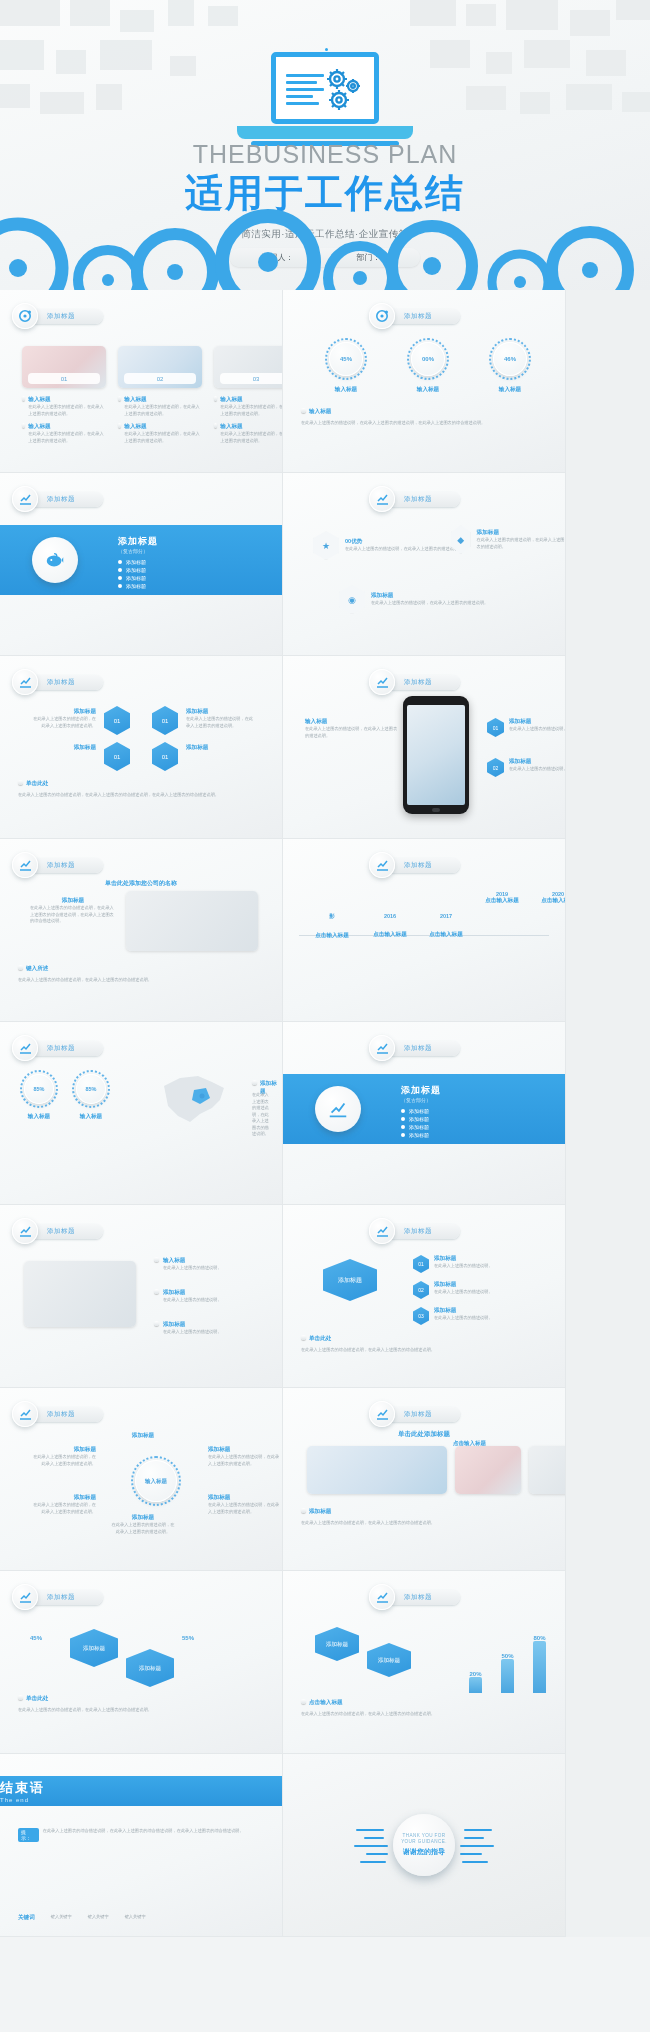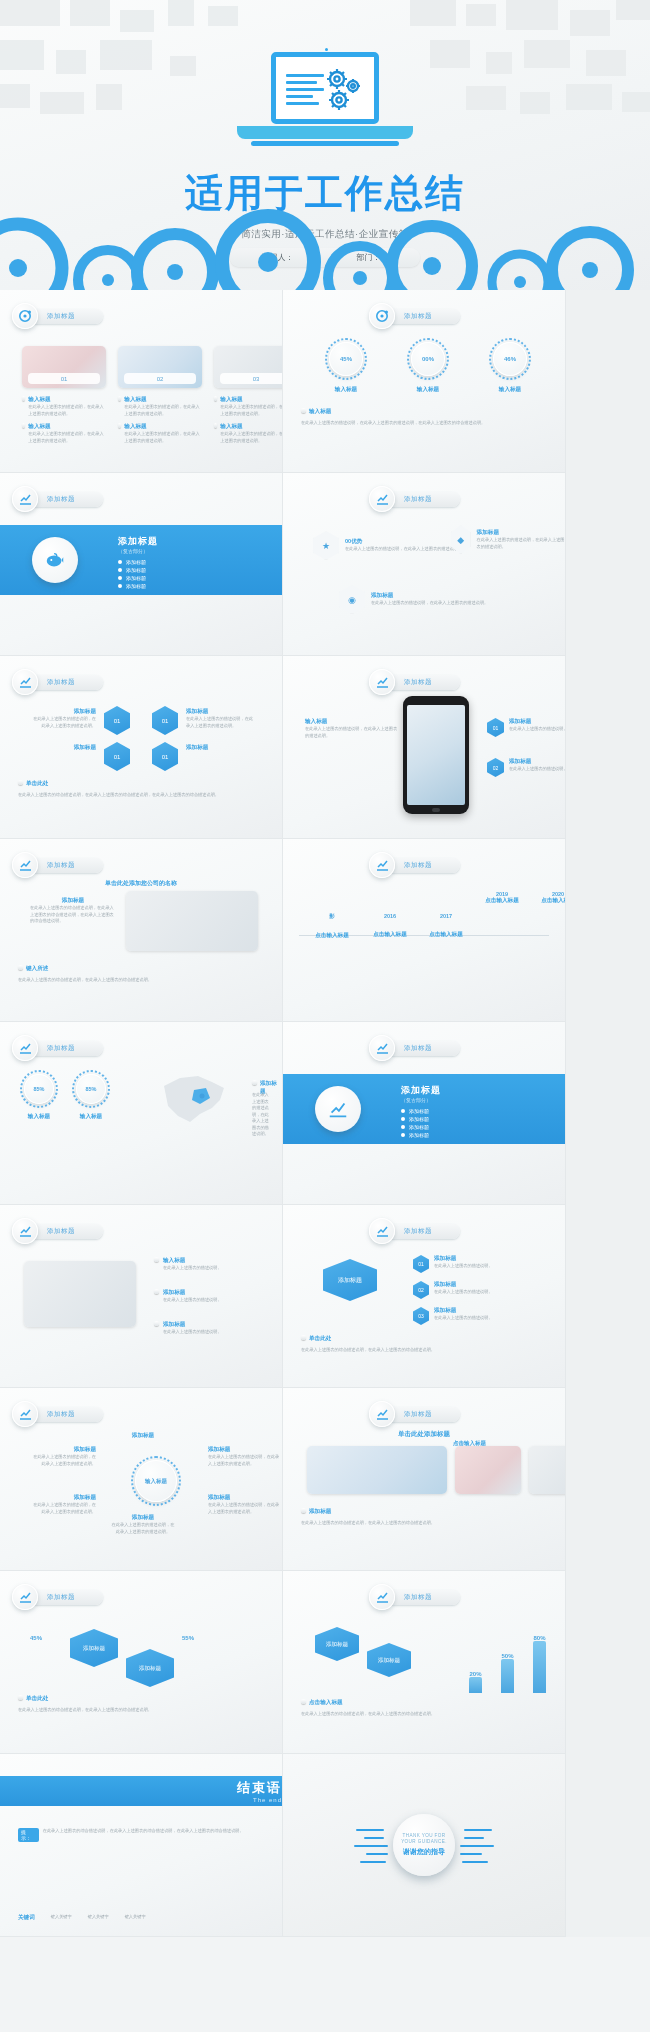--- a/index.html
+++ b/index.html
@@ -222,20 +222,21 @@
             <path d="M13 2v4M13 18v4M3 12h4M19 12h4M6 5l3 3M20 19l-3-3M6 19l3-3M20 5l-3 3"></path>
             <path d="M15 23v4M15 39v4M5 33h4M21 33h4M8 26l3 3M22 40l-3-3M8 40l3-3M22 26l-3 3"></path>
             <path d="M29 12v3M29 23v3M22 19h3M33 19h3"></path>
           </g>
         </svg>
       </div>
       <div class="lt-base"></div>
       <div class="lt-foot"></div>
     </div>
 
+    <div class="cover-en">THEBUSINESS PLAN</div>
     <div class="cover-cn">适用于工作总结</div>
     <div class="cover-sub">简洁实用·适用于工作总结·企业宣传等</div>
     <div class="cover-meta">
       <span>汇报人：</span>
       <span>部门：销</span>
     </div>
 
     <div class="cov-gears">
       <svg width="650" height="96" viewBox="0 0 650 96">
         <g fill="#3ba7e8">
@@ -887,21 +888,21 @@
         </div>
       </div>
       <div style="position:absolute;left:18px;top:128px;display:flex;gap:3px;">
           <span class="dot-pin"></span>
           <div class="ttl-s">点击输入标题</div>
         </div>
       <div class="body-s" style="position:absolute;left:18px;right:14px;top:140px">在此录入上述图表的综合描述说明，在此录入上述图表的综合描述说明。</div>
     </div>
 
     <div class="slide">
-      <div style="position:absolute;left:0;right:0;top:22px;height:30px;background:linear-gradient(180deg,#3ba7e8,#2c96dd);display:flex;flex-direction:column;align-items:flex-end;justify-content:center;">
+      <div style="position:absolute;left:0;right:0;top:22px;height:30px;background:linear-gradient(180deg,#3ba7e8,#2c96dd);display:flex;flex-direction:column;align-items:flex-start;justify-content:center;">
         <div class="endline">结束语</div>
         <div class="endline2">The end</div>
       </div>
       <div style="position:absolute;left:18px;top:74px;display:flex;gap:4px;align-items:flex-start;">
         <span style="background:#3ba7e8;color:#fff;font-size:5px;padding:1px 3px;border-radius:2px;">提示：</span>
         <div class="body-s" style="width:270px">在此录入上述图表的综合描述说明，在此录入上述图表的综合描述说明，在此录入上述图表的综合描述说明。</div>
       </div>
       <div style="position:absolute;left:18px;bottom:14px;display:flex;gap:16px;">
         <span class="ttl-s">关键词</span>
         <span class="body-s">键入关键字</span>

